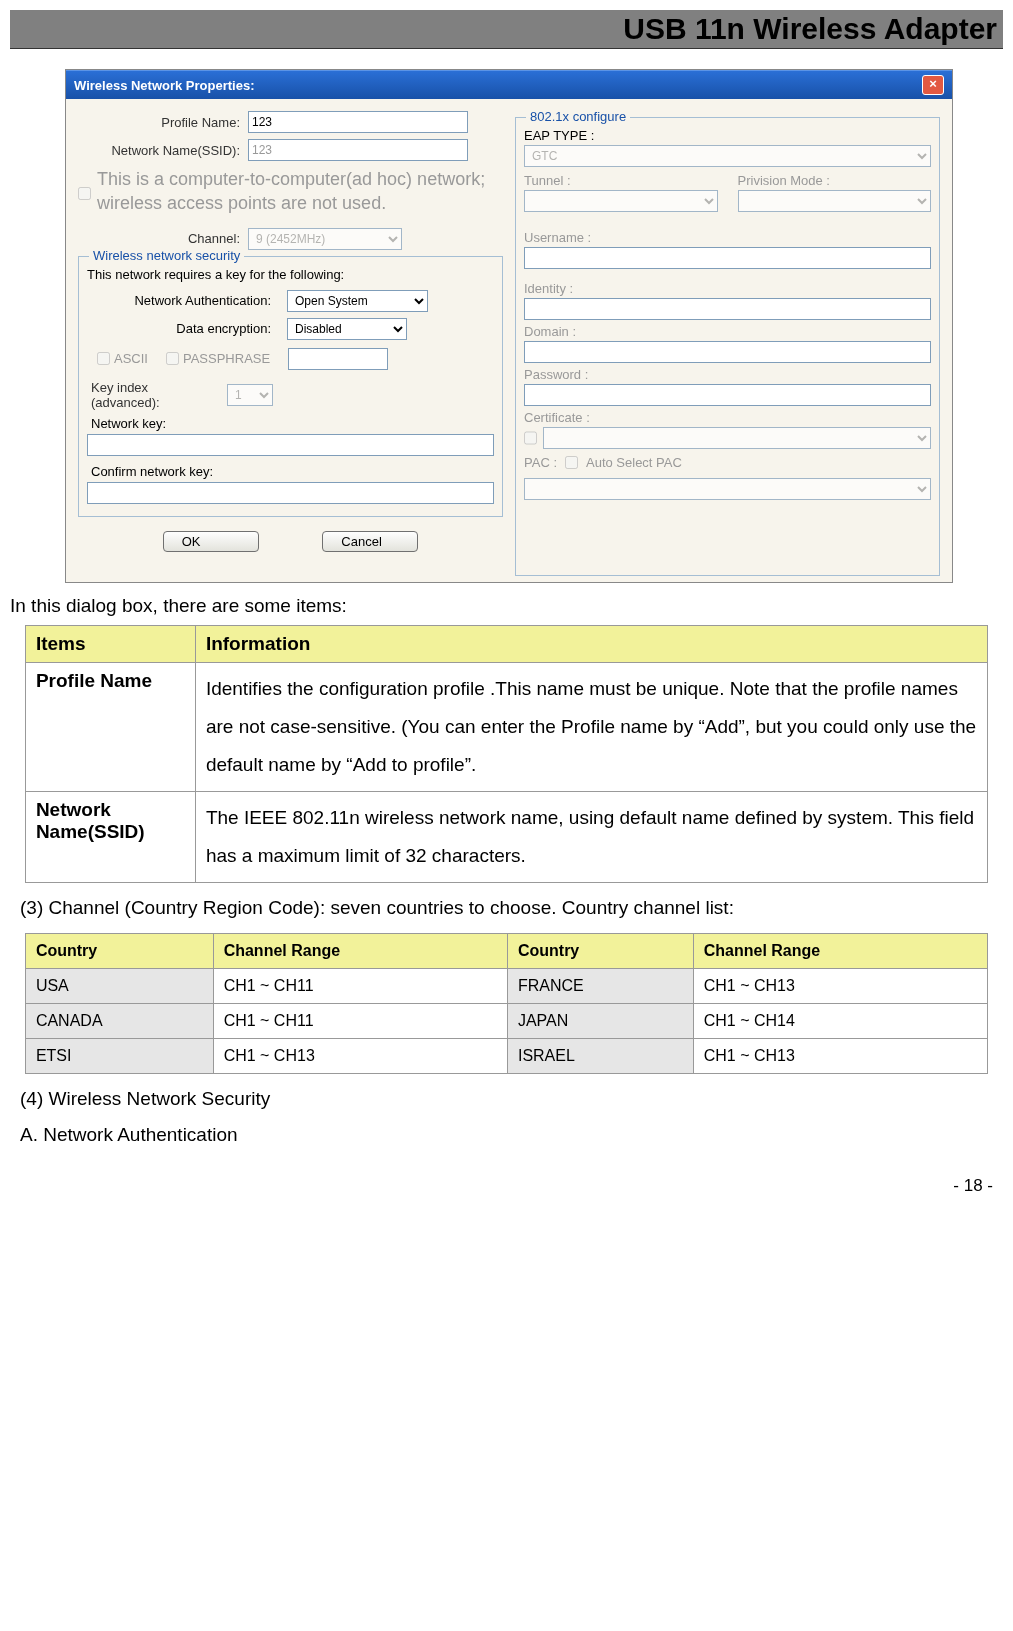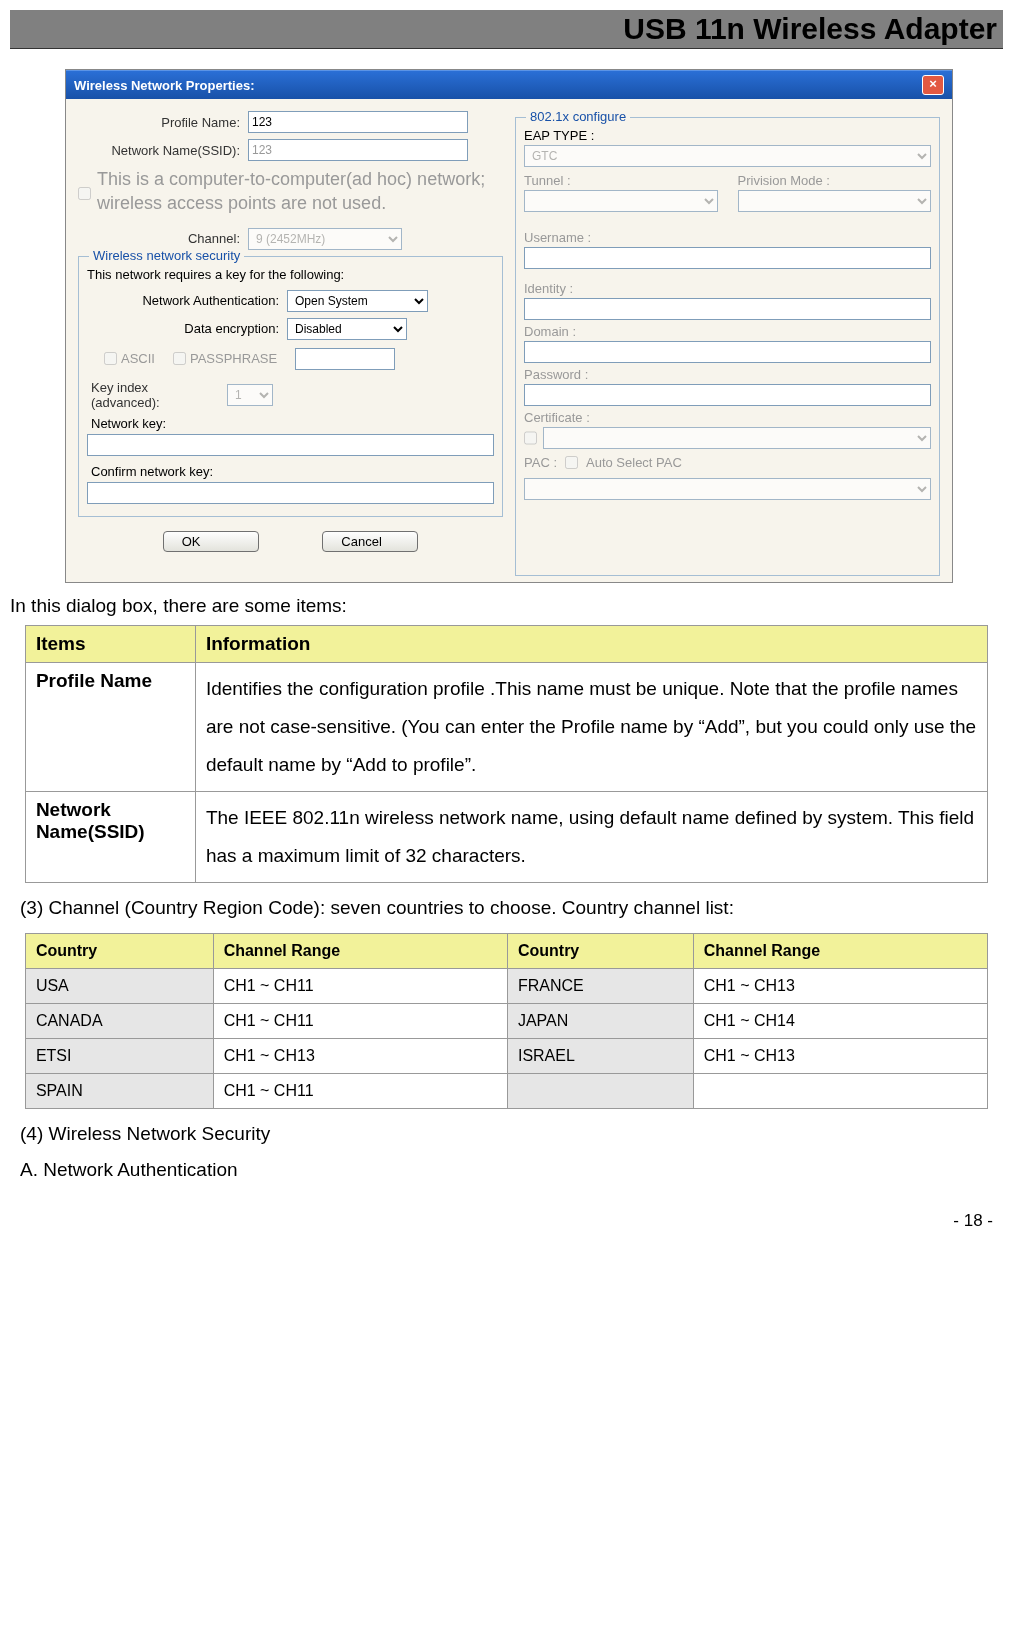--- a/index.html
+++ b/index.html
@@ -91,22 +91,22 @@
     }
     .adhoc-desc { color: #999; margin: 6px 0 12px 0; display:flex; }
     .adhoc-desc .cb { margin-right:6px; margin-top:4px; }
     .btnbar { text-align:center; padding:14px 0 18px 0; }
     .winbtn {
       display:inline-block; min-width:96px; padding:2px 18px; margin:0 30px;
       background:linear-gradient(to bottom,#fefefe,#e3e3dc);
       border:1px solid #707070; border-radius:4px; text-align:left;
     }
     .sec-row { display:flex; align-items:center; margin-bottom:6px; }
-    .sec-row label { width:200px; text-align:right; padding-right:8px; }
-    .cb-row { display:flex; align-items:center; margin:8px 0 8px 17px; color:#999; }
+    .sec-row label { width:200px; text-align:right; padding-right:16px; }
+    .cb-row { display:flex; align-items:center; margin:8px 0 8px 10px; color:#999; }
     .cb-row input { margin-right:4px; }
     .cb-row span { margin-right:18px; }
     .right-field-row { margin-bottom:4px; }
     .right-label { display:block; margin-bottom:2px; }
     .right-label.disabled { color:#999; }
     .intro {
       font-family: Arial, sans-serif;
       font-size: 19px;
       margin: 12px 0 8px 0;
     }
@@ -312,25 +312,19 @@
     <td>CH1 ~ CH11</td>
     <td class="gray">JAPAN</td>
     <td>CH1 ~ CH14</td>
   </tr>
   <tr>
     <td class="gray">ETSI</td>
     <td>CH1 ~ CH13</td>
     <td class="gray">ISRAEL</td>
     <td>CH1 ~ CH13</td>
   </tr>
-  <tr>
-    <td class="gray">SPAIN</td>
-    <td>CH1 ~ CH11</td>
-    <td class="gray"></td>
-    <td></td>
-  </tr>
 </tbody>
   </table>
 
 <div class="section-text">(4) Wireless Network Security</div>
 <div class="section-text">A. Network Authentication</div>
 
 <div class="footer">- 18 -</div>
 
 </body></html>

